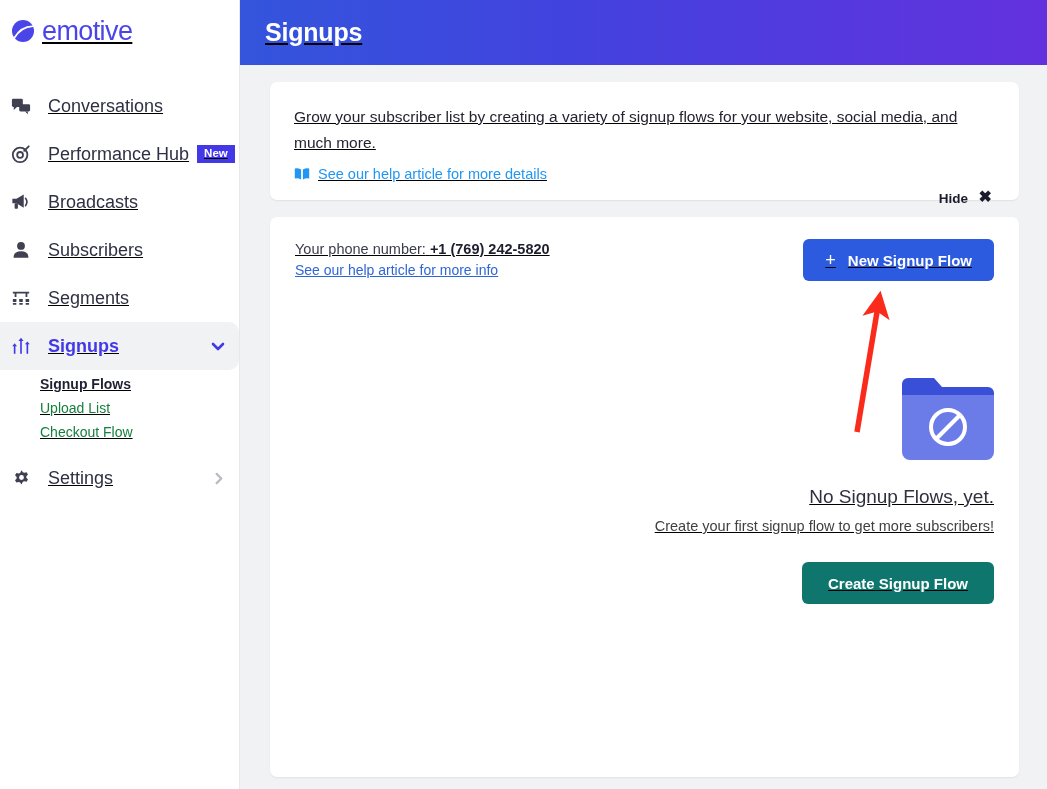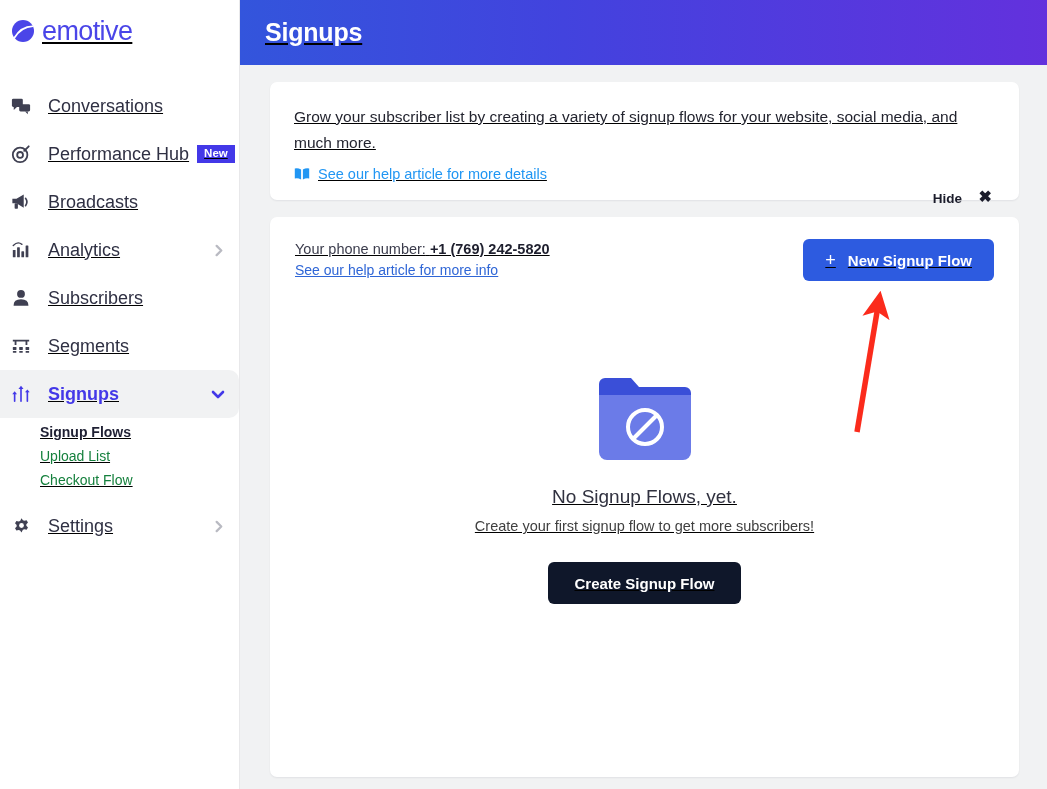--- a/index.html
+++ b/index.html
@@ -108,21 +108,21 @@
     line-height: 26px; max-width: 700px;
   }
   .banner-link {
     display: flex; align-items: center;
     margin-top: 10px;
     color: #2196F3; font-size: 14.5px;
     text-decoration: none; cursor: pointer; width: max-content;
   }
   .book-ic { width: 16px; height: 16px; margin-right: 8px; display:flex; }
   .banner-hide {
-    position: absolute; right: 57px; top: 109px;
+    position: absolute; right: 51px; top: 109px;
     font-size: 13.5px; font-weight: bold; color: #1b1c2b;
     cursor: pointer;
   }
   .banner-close {
     position: absolute; right: 27px; top: 107px;
     font-size: 16px; font-weight: bold; color: #1b1c2b;
     cursor: pointer; line-height: 1;
   }
 
   .panel {
@@ -145,34 +145,34 @@
     font-size: 15px; font-weight: bold;
     font-family: "Liberation Sans", sans-serif;
     padding: 0 22px; height: 42px;
     display: flex; align-items: center; cursor: pointer;
     white-space: nowrap;
   }
   .btn-primary .plus { font-size: 18px; font-weight: normal; margin-right: 12px; }
 
   .empty {
     margin-top: 95px;
-    display: flex; flex-direction: column; align-items: center;
+    display: flex; flex-direction: column; align-items: flex-end;
   }
   .folder { width: 92px; height: 84px; }
   .empty-title {
     margin-top: 26px;
     font-size: 19px; color: #30313f;
   }
   .empty-sub {
     margin-top: 10px;
     font-size: 14.5px; color: #404040;
   }
   .btn-create {
     margin-top: 28px;
-    background: #0f172a; color: #fff;
+    background: #0f766e; color: #fff;
     border: none; border-radius: 6px;
     font-size: 15px; font-weight: bold;
     font-family: "Liberation Sans", sans-serif;
     height: 42px; padding: 0 26px; cursor: pointer;
   }
   .arrow-overlay {
     position: absolute; left: 0; top: 0;
     width: 1047px; height: 789px;
     pointer-events: none;
   }
@@ -230,37 +230,20 @@
         <span class="ic">
           <svg viewBox="0 0 22 22" width="20" height="20" fill="currentColor">
             <path d="M1.5 7.5 h4.5 l8 -4.8 v14.6 l-8 -4.8 h-4.5 z"></path>
             <rect x="4" y="12.5" width="3.6" height="6" rx="0.8"></rect>
             <path d="M16 7 q3 4 0 8" fill="none" stroke="currentColor" stroke-width="1.8" stroke-linecap="round"></path>
           </svg>
         </span>
         <span class="nav-label">Broadcasts</span>
       </div>
 
-      <div class="nav-item">
-        <span class="ic">
-          <svg viewBox="0 0 22 22" width="20" height="20" fill="currentColor">
-            <path d="M2.5 6 q5 -5 9.5 -1.2" fill="none" stroke="currentColor" stroke-width="1.5" stroke-linecap="round"></path>
-            <rect x="2" y="11" width="3" height="8" rx="0.6"></rect>
-            <rect x="6.7" y="8" width="3" height="11" rx="0.6"></rect>
-            <rect x="11.4" y="12.5" width="3" height="6.5" rx="0.6"></rect>
-            <rect x="16.1" y="6" width="3" height="13" rx="0.6"></rect>
-          </svg>
-        </span>
-        <span class="nav-label">Analytics</span>
-        <span class="chev">
-          <svg viewBox="0 0 14 14" width="13" height="13" fill="none" stroke="currentColor" stroke-width="2.4" stroke-linecap="round" stroke-linejoin="round">
-              <path d="M5 2 l5 5 l-5 5"></path>
-            </svg>
-        </span>
-      </div>
 
       <div class="nav-item">
         <span class="ic">
           <svg viewBox="0 0 22 22" width="20" height="20" fill="currentColor">
             <circle cx="11" cy="6.5" r="4.3"></circle>
             <path d="M2.8 19.5 q0 -7 8.2 -7 q8.2 0 8.2 7 z"></path>
           </svg>
         </span>
         <span class="nav-label">Subscribers</span>
       </div>

